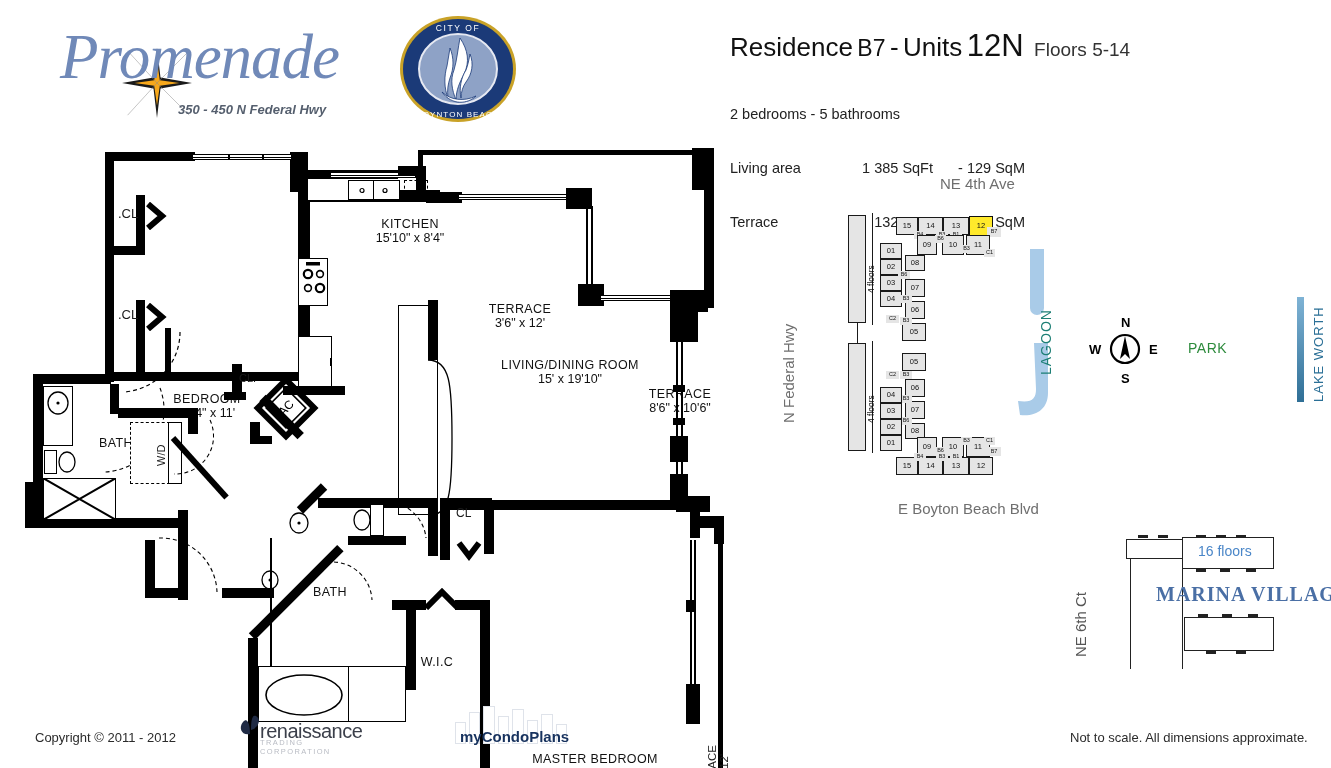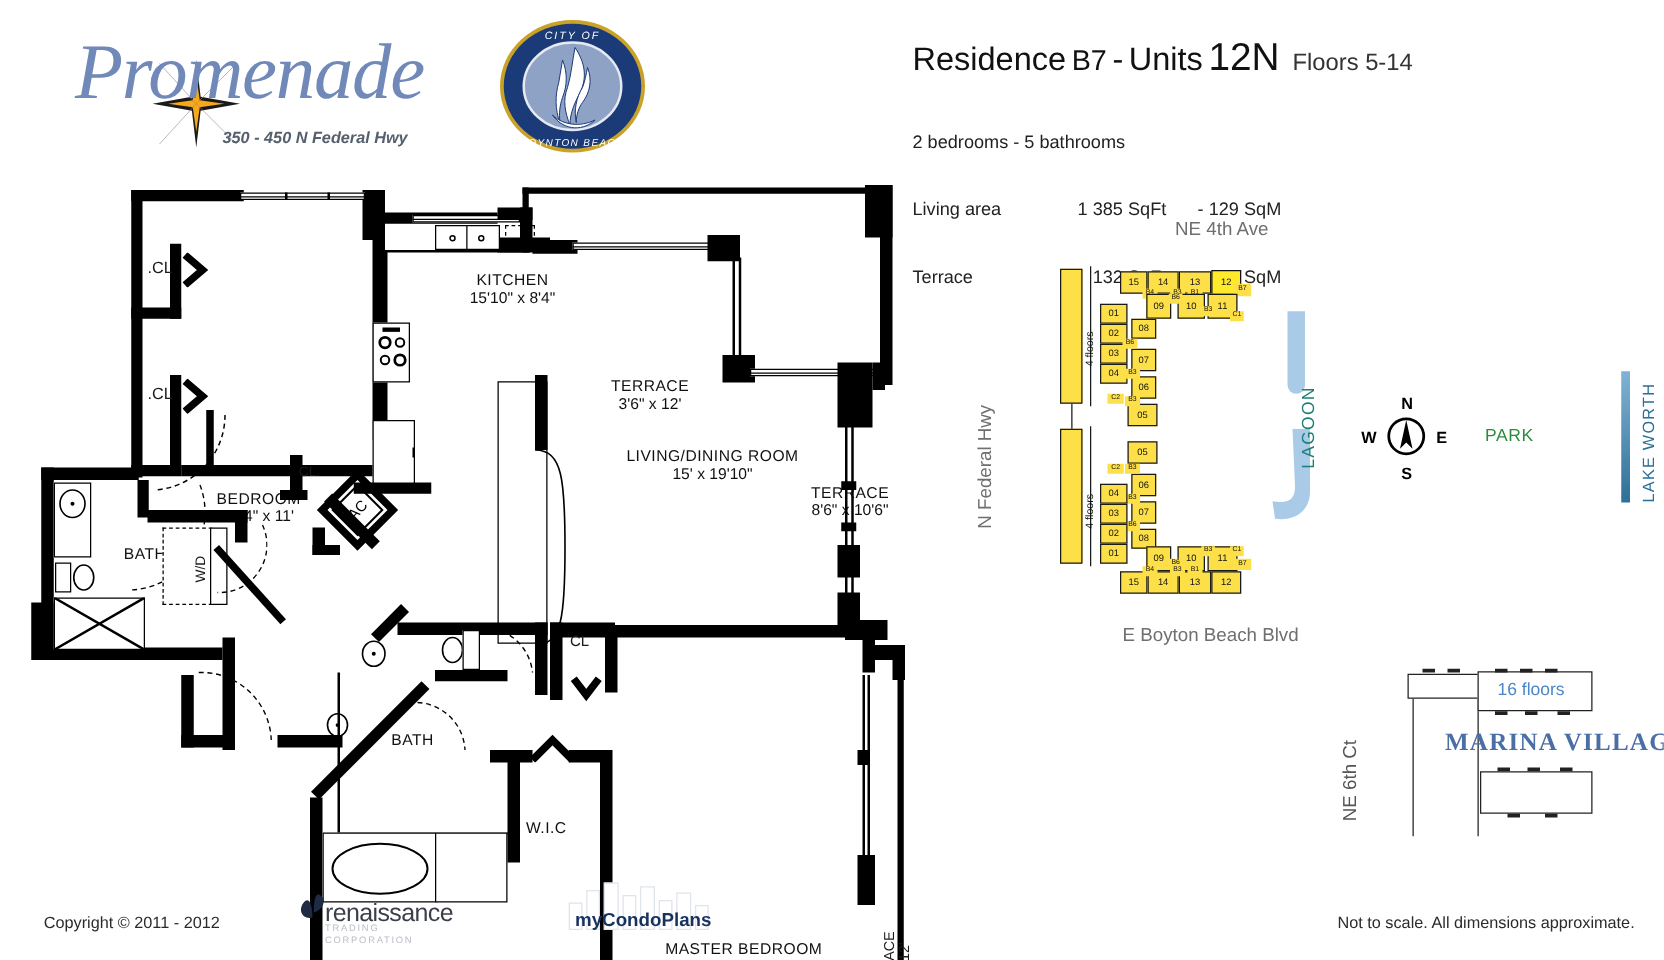--- a/index.html
+++ b/index.html
@@ -32,21 +32,21 @@
   }
   .promenade-sub {
     position:absolute; left: 128px; top: 84px;
     font-family:"Liberation Sans", sans-serif;
     font-style: italic; font-weight: bold;
     font-size: 13px; color:#555f6e; white-space: nowrap;
   }
   .star { position:absolute; left:72px; top:30px; width:70px; height:70px; }
 
   
-  .seal { position:absolute; left:398px; top:14px; width:120px; height:110px;font-style:italic; }
+  .seal { position:absolute; left:398px; top:14px; width:120px; height:110px; }
 
   
   .pbc { position:absolute; left:536px; top:34px; width:170px; height:80px; }
   .pbc-palm { position:absolute; left:22px; top:-14px; width:50px; height:48px; }
   .pbc-line1 { position:absolute; left:0px; top:26px; font-size:31px; font-weight:bold; white-space:nowrap;}
   .pbc-palmtxt { color:#3ab9a8; }
   .pbc-beachtxt { color:#b06a6a; }
   .pbc-county { position:absolute; left:52px; top:62px; font-size:19px; color:#3ab9a8; }
 
   
@@ -70,21 +70,21 @@
   .hair { position:absolute; border:1px solid #000; background:#fff; }
   .rl { position:absolute; font-size:12.5px; color:#111; white-space:nowrap; text-align:center; }
   .rl .nm { display:block; letter-spacing:.4px; }
   .rl .dm { display:block; }
   .vtext { position:absolute; transform: rotate(-90deg); transform-origin: 0 0; font-size:12px; white-space:nowrap; }
   .cl-lbl { position:absolute; font-size:13px; }
 
   
   #sitemap { position:absolute; left:790px; top:175px; width:300px; height:350px; }
   .st-label { position:absolute; color:#6f6f6f; font-size:15px; white-space:nowrap; }
-  .mini { position:absolute; border:1.1px solid #1a1a1a; background:#fde047; font-size:7.5px;
+  .mini { position:absolute; border:1.1px solid #1a1a1a; background:#e5e5e5; font-size:7.5px;
           color:#111; display:flex; align-items:center; justify-content:center; line-height:1; }
   .mini.sm { font-size:5.5px; }
   .mini.hl { background:#ffe92b; border-color:#111; }
   .water { position:absolute; background:#a9cbe8; }
   .lagoon-lbl { position:absolute; color:#1d7f75; font-size:14px; letter-spacing:1px; }
   .fl-line { position:absolute; background:#1a1a1a; }
 
   
   #compass { position:absolute; left:1085px; top:305px; width:80px; height:88px; }
   .cmp-letter { position:absolute; font-size:13px; font-weight:bold; color:#000; }

